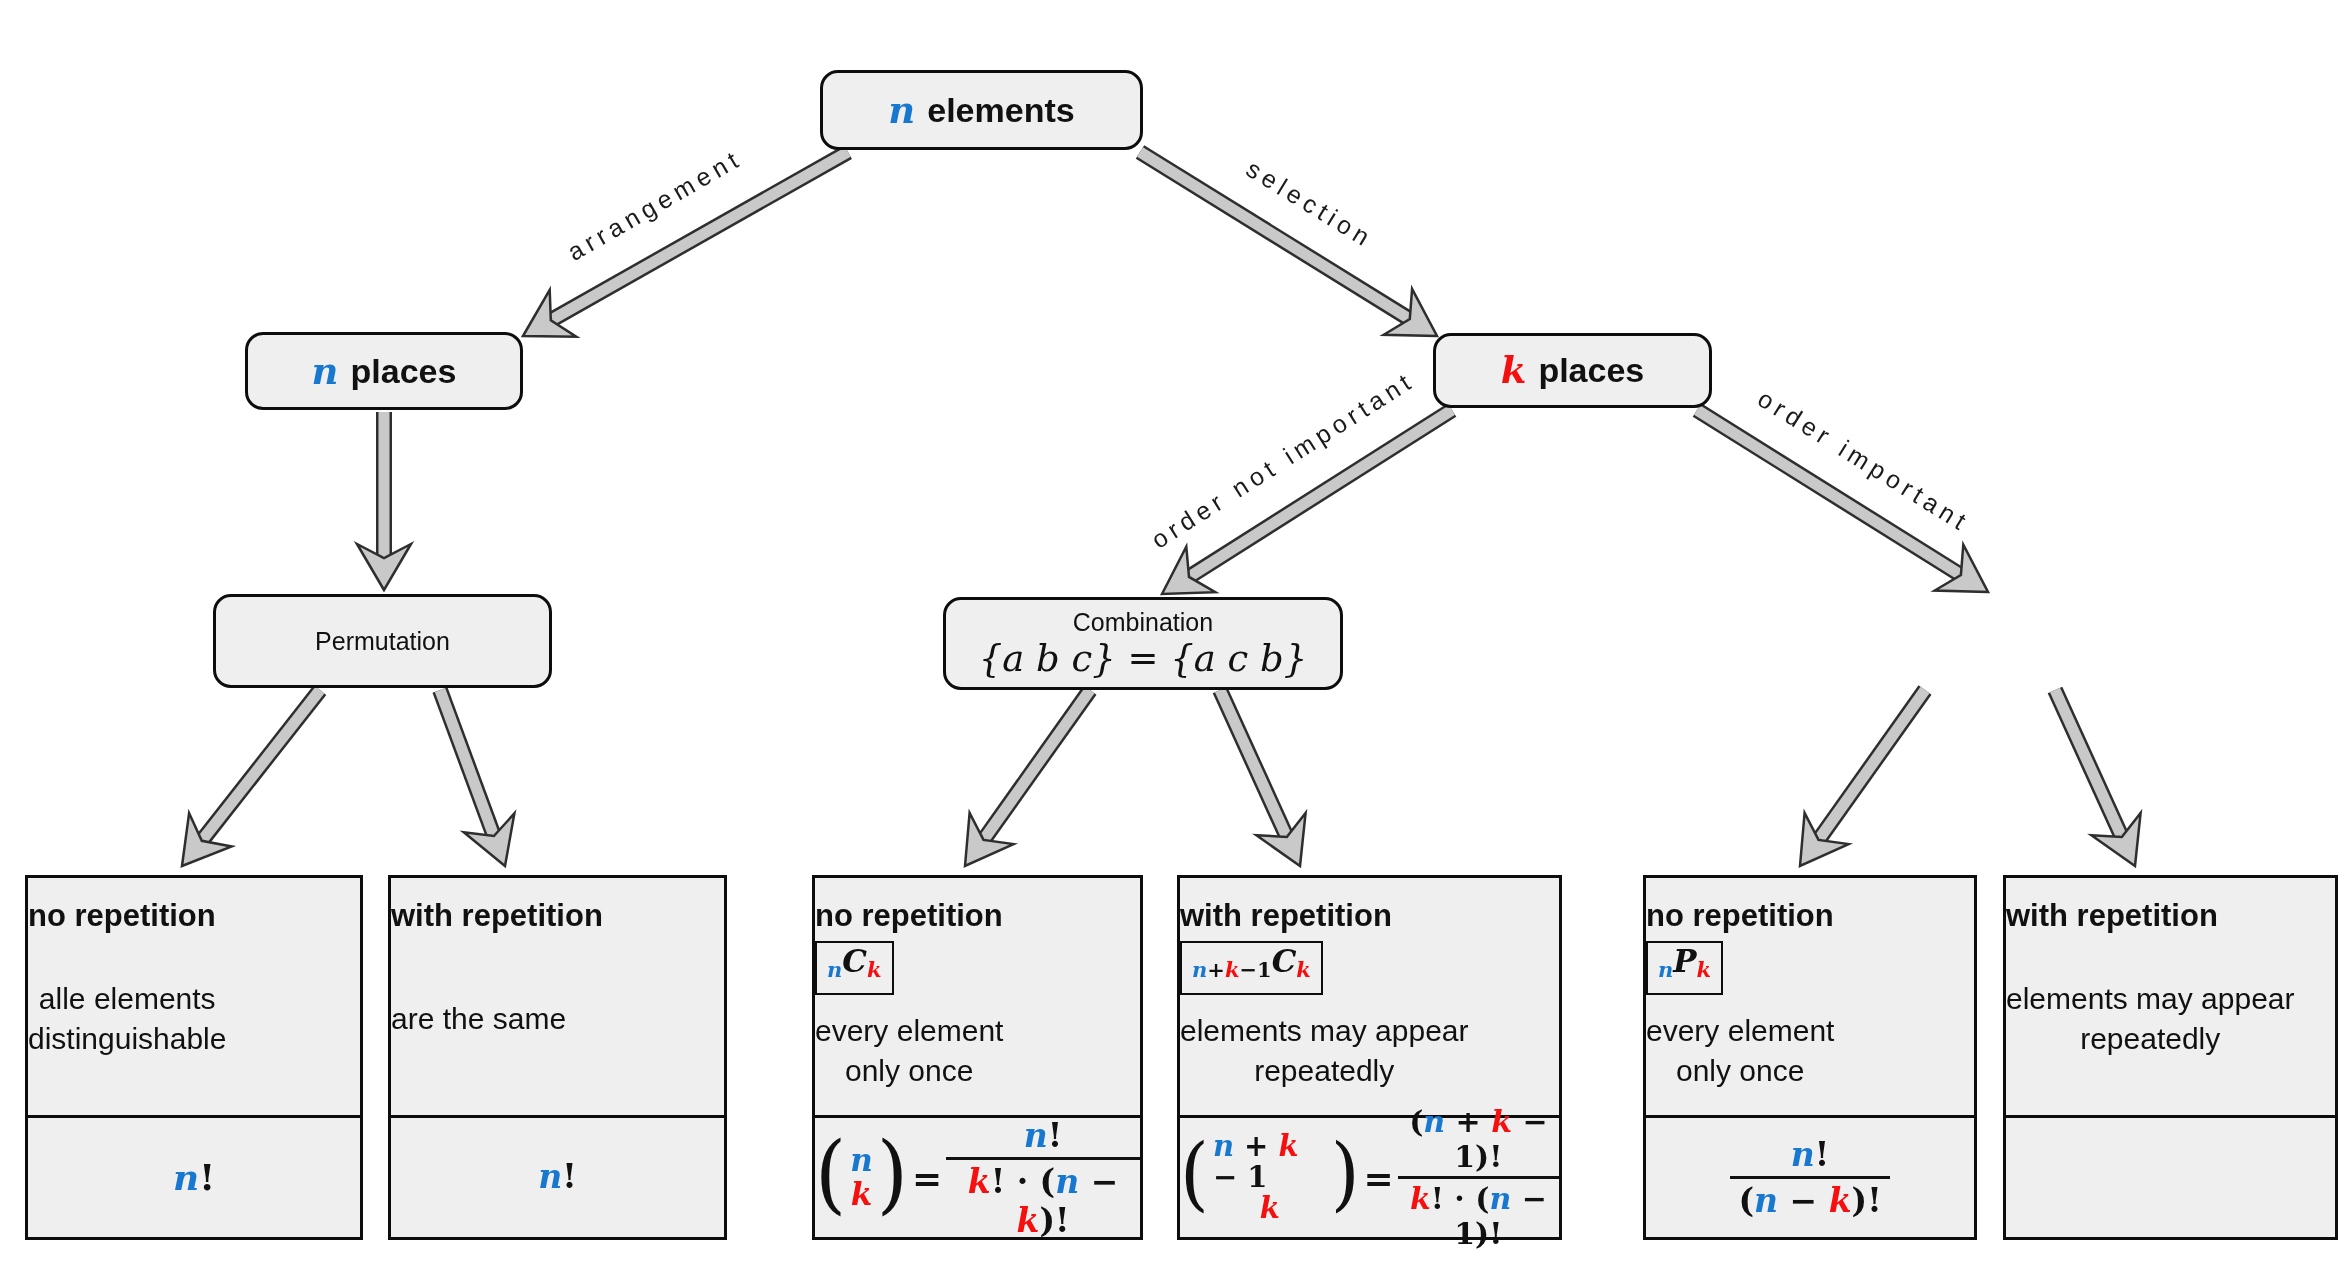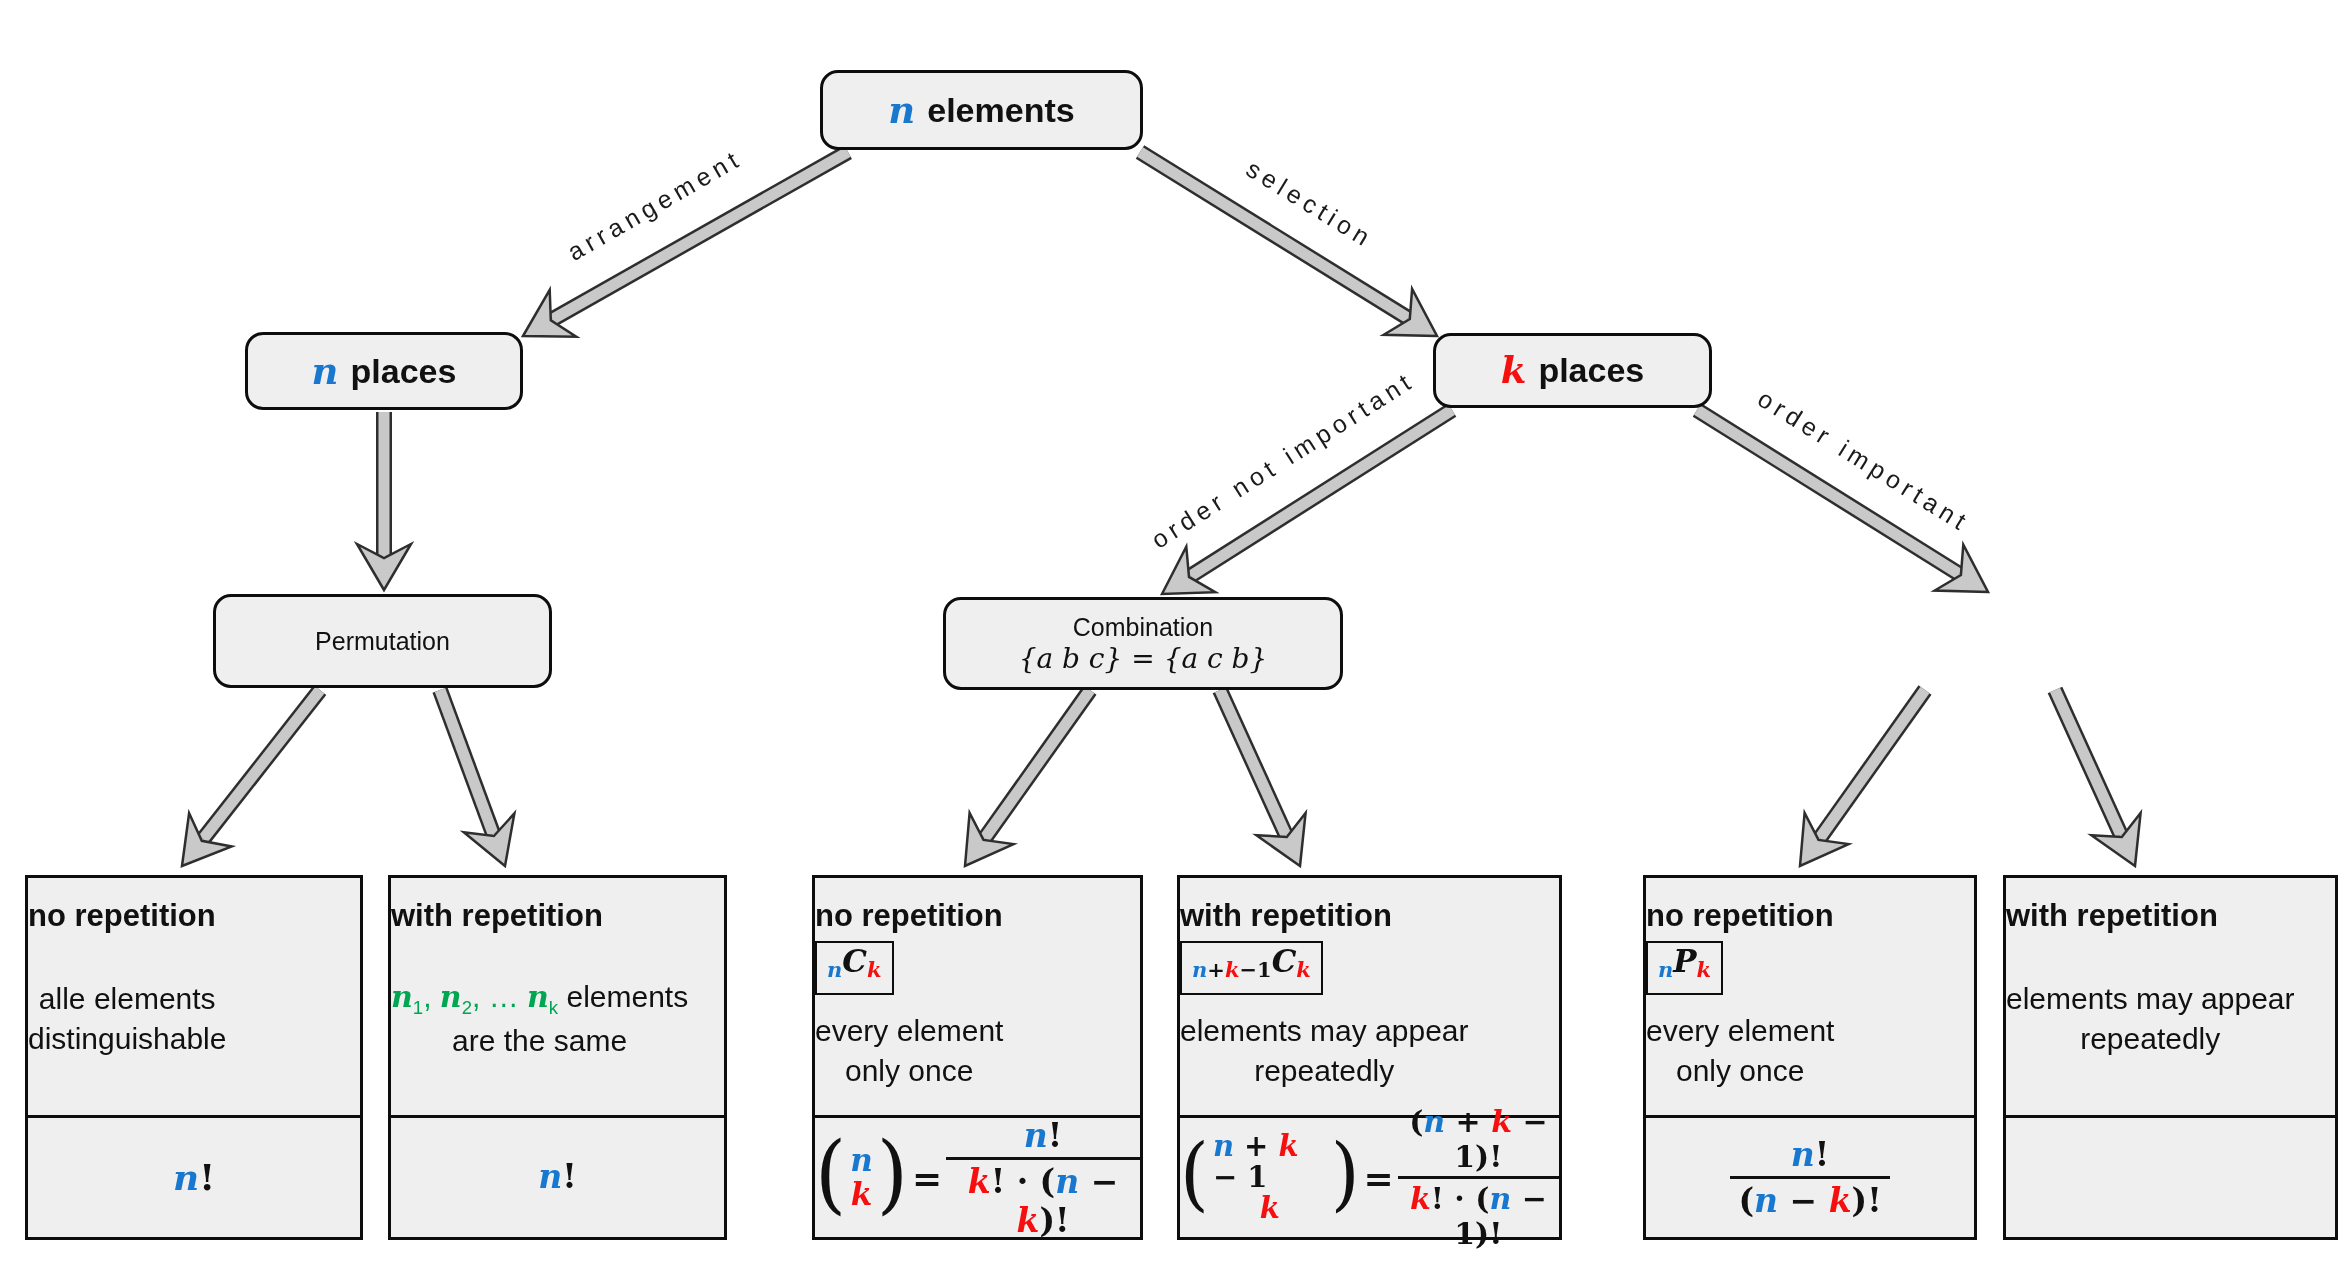--- a/index.html
+++ b/index.html
@@ -10,21 +10,21 @@
   .sh-in{stroke:var(--arrowfill,#c9c9c9);stroke-width:11;fill:none;}
   .head{fill:var(--arrowfill,#c9c9c9);stroke:#2e2e2e;stroke-width:2.5;stroke-linejoin:miter;}
   .node{position:absolute;z-index:2;background:var(--boxfill,#efefef);border:3.5px solid #0d0d0d;
         border-radius:18px;display:flex;align-items:center;justify-content:center;gap:12px;
         box-sizing:border-box;font-weight:bold;font-size:34px;}
   .node.colnode{flex-direction:column;gap:0;padding-top:2px;}
   .mi{font-family:"DejaVu Serif",serif;font-style:italic;font-weight:700;}
   .b{color:var(--blue,#1878cf);} .r{color:var(--red,#f50f0f);} .g{color:var(--green,#00a651);}
   .nv{font-size:37px;line-height:1;}
   .node-title{font-size:25px;font-weight:normal;line-height:1.15;}
-  .smath{font-family:"DejaVu Serif",serif;font-style:italic;font-weight:500;font-size:28px;line-height:1.2;}
+  .smath{font-family:"DejaVu Serif",serif;font-style:italic;font-weight:500;font-size:37px;line-height:1.2;}
   .edge-label{position:absolute;z-index:1;transform:translate(-50%,-50%) rotate(var(--rot,0deg));
         font-size:25px;letter-spacing:5px;white-space:nowrap;color:#1b1b1b;}
   .leaf{position:absolute;top:875px;height:365px;z-index:2;background:var(--boxfill,#efefef);
         border:3px solid #0d0d0d;box-sizing:border-box;}
   .leaf-top{height:240px;border-bottom:3px solid #0d0d0d;box-sizing:border-box;
         display:flex;flex-direction:column;align-items:flex-start;}
   .leaf-title{margin-top:22px;font-weight:bold;font-size:31px;line-height:1;}
   .leaf-body{margin:auto 0;font-size:30px;text-align:center;line-height:1.32;padding-bottom:8px;}
   .badge{margin-top:10px;border:2px solid #0d0d0d;padding:1px 10px 12px;line-height:1.1;background:transparent;}
   .bC{font-size:31px;} .bsub{font-size:21px;vertical-align:-5px;}
@@ -140,21 +140,20 @@
     </div>
     <div class="leaf-bot">
       <span class="fx"><span class="mi b">n</span><span class="op">!</span></span>
     </div>
   </div>
 
   <div class="leaf" style="left:388px;width:339px">
     <div class="leaf-top">
       <div class="leaf-title">with repetition</div>
       <div class="leaf-body">
-        <div><span class="mi g">n</span><sub class="g">1</sub><span class="g">, </span><span class="mi g">n</span><sub class="g">2</sub><span class="g">, … </span><span class="mi g">n</span><sub class="g">k</sub><span> elements</span></div>
         <div>are the same</div>
       </div>
     </div>
     <div class="leaf-bot">
       <div class="frac">
         <div class="num"><span class="mi b">n</span><span class="op">!</span></div>
       </div>
     </div>
   </div>
 

